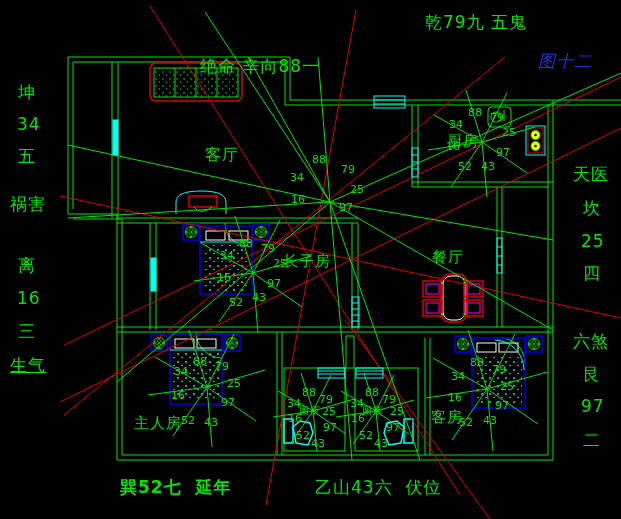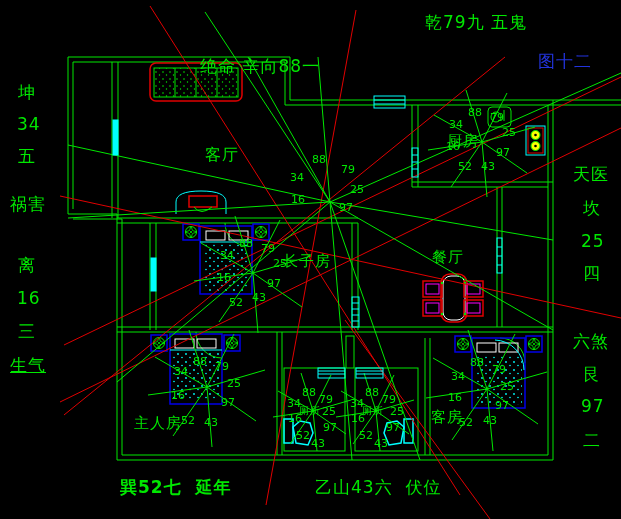--- a/index.html
+++ b/index.html
@@ -276,21 +276,21 @@
   <text class="room" x="432" y="262">餐厅</text>
   <text class="room" x="447" y="146">厨房</text>
   <text class="room" x="134" y="428">主人房</text>
   <text class="room" x="431" y="422">客房</text>
   <text class="room room-sm" x="299" y="414">厕所</text>
   <text class="room room-sm" x="362" y="414">厕所</text>
 </svg>
 
 <div class="lbl" style="left:200px;top:14px;margin-top:44px;">绝命 辛向88一</div>
 <div class="lbl" style="left:425px;top:14px;">乾79九 五鬼</div>
-<div class="lbl lbl-blue" style="left:538px;top:53px;">图十二</div>
+<div class="lbl lbl-blue" style="left:538px;top:53px;font-style:italic;">图十二</div>
 
 <div class="lbl" style="left:18px;top:84px;">坤</div>
 <div class="lbl" style="left:17px;top:116px;">34</div>
 <div class="lbl" style="left:18px;top:148px;">五</div>
 <div class="lbl" style="left:10px;top:196px;">祸害</div>
 <div class="lbl" style="left:18px;top:257px;">离</div>
 <div class="lbl" style="left:17px;top:290px;">16</div>
 <div class="lbl" style="left:18px;top:323px;">三</div>
 <div class="lbl" style="left:10px;top:357px;text-decoration:underline;">生气</div>
 

